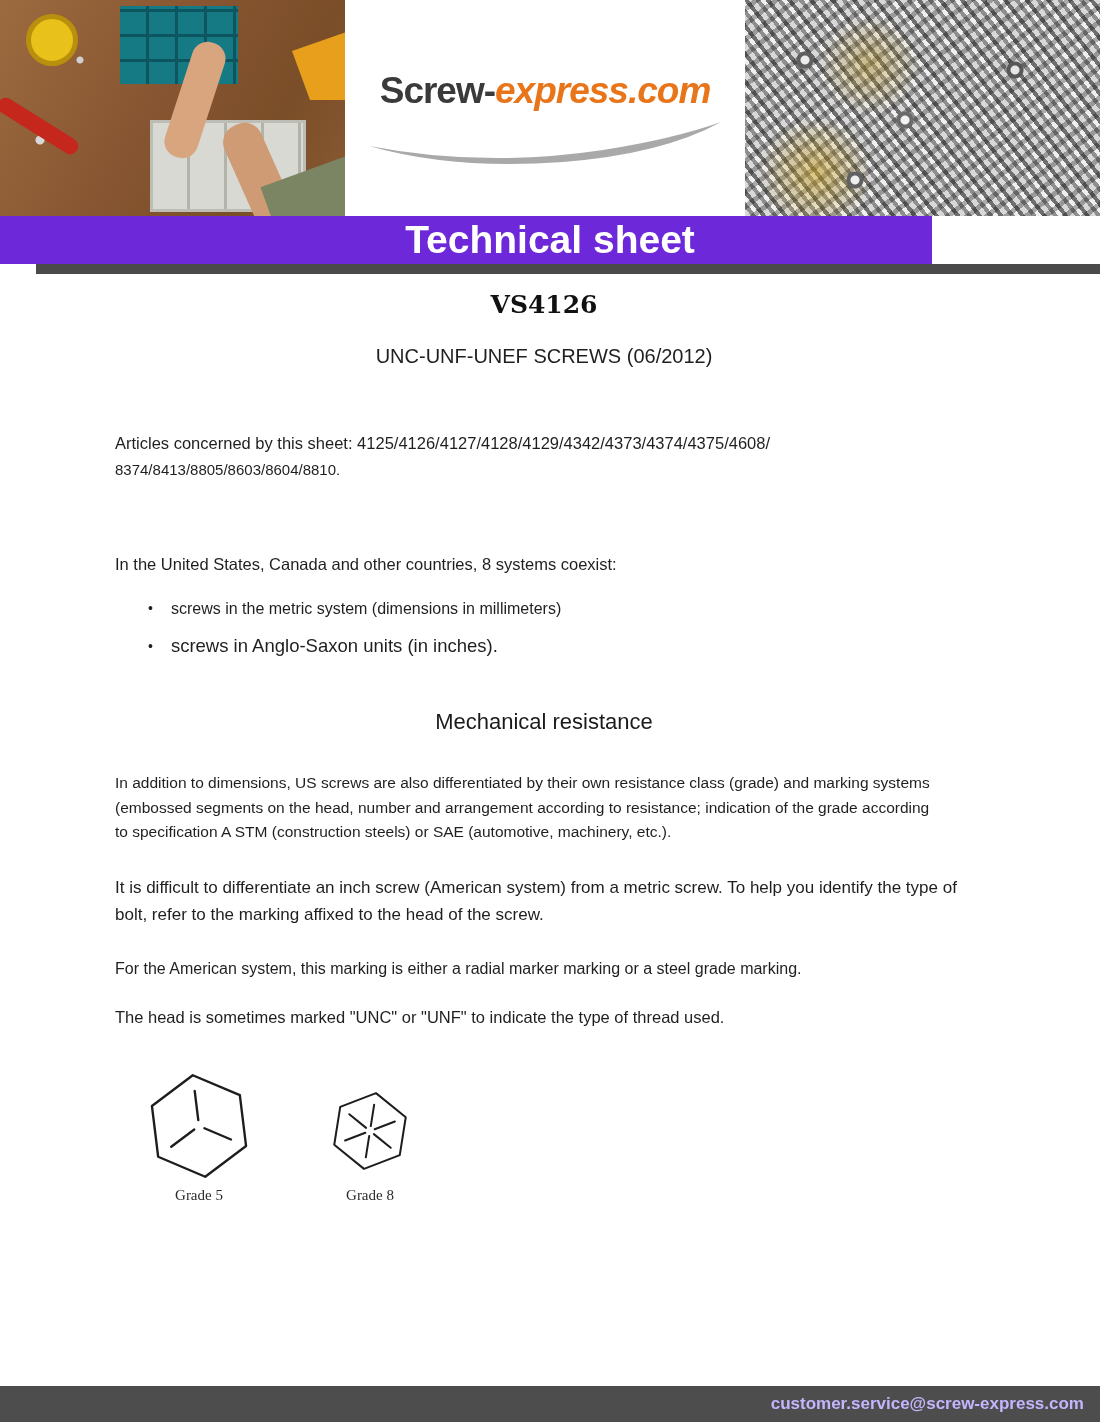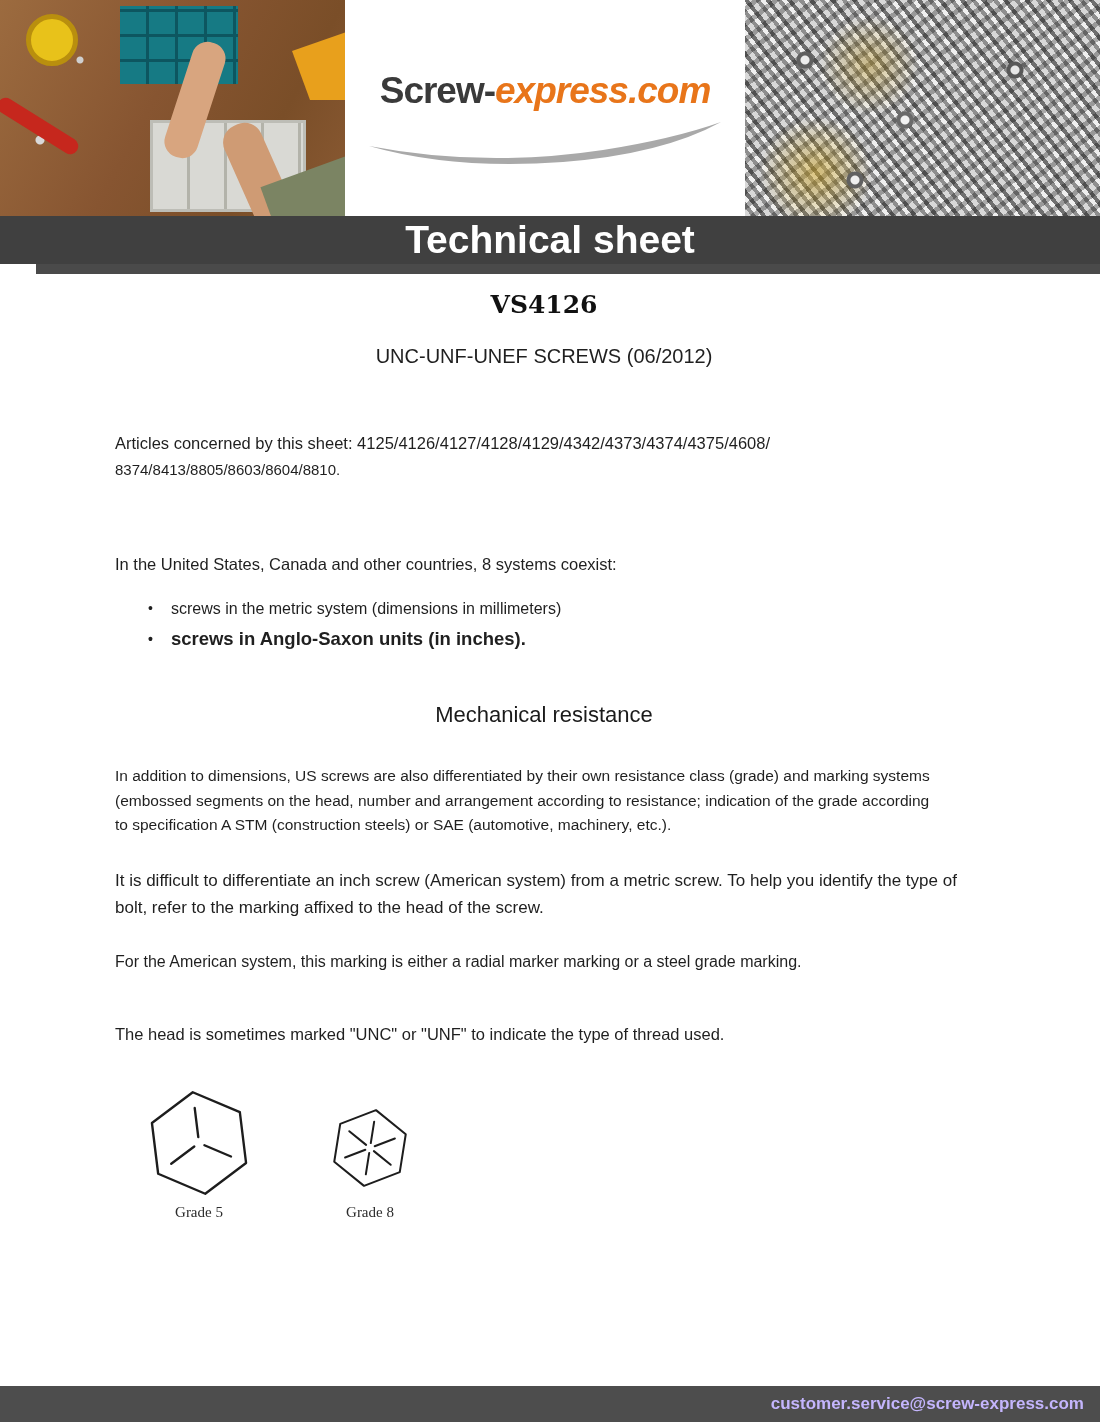--- a/index.html
+++ b/index.html
@@ -45,41 +45,41 @@
   .sleeve{left:268px;top:170px;width:90px;height:60px;background:#7b8463;transform:rotate(-20deg);}
   .drill{left:292px;top:30px;width:60px;height:70px;background:#e8a01c;clip-path:polygon(0 30%,100% 0,100% 100%,30% 100%);}
 
   .logo-area{position:absolute;left:345px;top:0;width:400px;height:216px;background:#ffffff;text-decoration:underline;}
   .logo-text{position:absolute;left:0;top:70px;width:400px;text-align:center;white-space:nowrap;font-size:37px;letter-spacing:-1px;}
   .logo-dark{font-weight:bold;color:#3a3a3a;}
   .logo-orange{font-weight:bold;font-style:italic;color:#e8751a;}
   .swoosh{position:absolute;left:18px;top:120px;}
 
   
-  .banner{position:absolute;top:216px;left:0;width:1100px;height:48px;background:#404040;}
+  .banner{position:absolute;top:216px;left:0;width:932px;height:48px;background:#6d28d9;}
   .banner-title{width:1100px;text-align:center;font-size:39px;font-weight:bold;color:#ffffff;letter-spacing:0px;line-height:48px;}
   .dark-bar{position:absolute;top:264px;left:36px;width:1064px;height:10px;background:#4a4a4a;}
 
   
   .main{position:absolute;top:274px;left:0;width:1088px;}
   .ref{margin:16px 0 0 0;text-align:center;font-family:"DejaVu Serif", serif;font-weight:bold;font-size:25px;color:#111;}
   .title{margin:26px 0 0 0;text-align:center;font-size:20px;font-weight:normal;color:#1f1f1f;}
   .articles{margin:62px 0 0 115px;max-width:800px;font-size:16.5px;line-height:1.6;}
   .articles .line2{font-size:15px;}
   .intro{margin:72px 0 0 115px;font-size:16.5px;}
   .bullets{margin:26px 0 0 148px;padding:0;list-style:none;}
-  .bullets li{margin-top:10px;font-size:16px;}
-  .bullets li.big{font-size:18.5px;font-weight:bold;}
+  .bullets li{margin-top:17px;font-size:16px;}
+  .bullets li.big{font-size:18.5px;}
   .bullets li::before{content:"\2022";margin-right:18px;font-size:14px;position:relative;top:-1px;}
   .section-heading{margin:52px 0 0 0;text-align:center;font-size:22px;font-weight:normal;color:#1a1a1a;}
   .para{margin-left:115px;color:#1f1f1f;}
   .para1{margin-top:36px;max-width:830px;font-size:15.5px;line-height:1.6;}
   .para2{margin-top:30px;max-width:845px;font-size:17px;line-height:1.55;}
   .para3{margin-top:32px;font-size:16px;}
-  .para4{margin-top:54px;font-size:16.5px;}
+  .para4{margin-top:30px;font-size:16.5px;}
 
   
   .figures{margin:38px 0 0 140px;display:flex;align-items:flex-start;font-family:Liberation Serif, serif;}
   .figure{text-align:center;}
   .figure-grade8{margin-left:62px;margin-top:14px;}
   .figure-label{margin-top:4px;font-size:15px;color:#2c2c2c;}
   .hex{display:block;margin:0 auto;}
 
   
   .footer{position:absolute;left:0;bottom:0;width:1100px;height:36px;background:#4d4d4d;}

